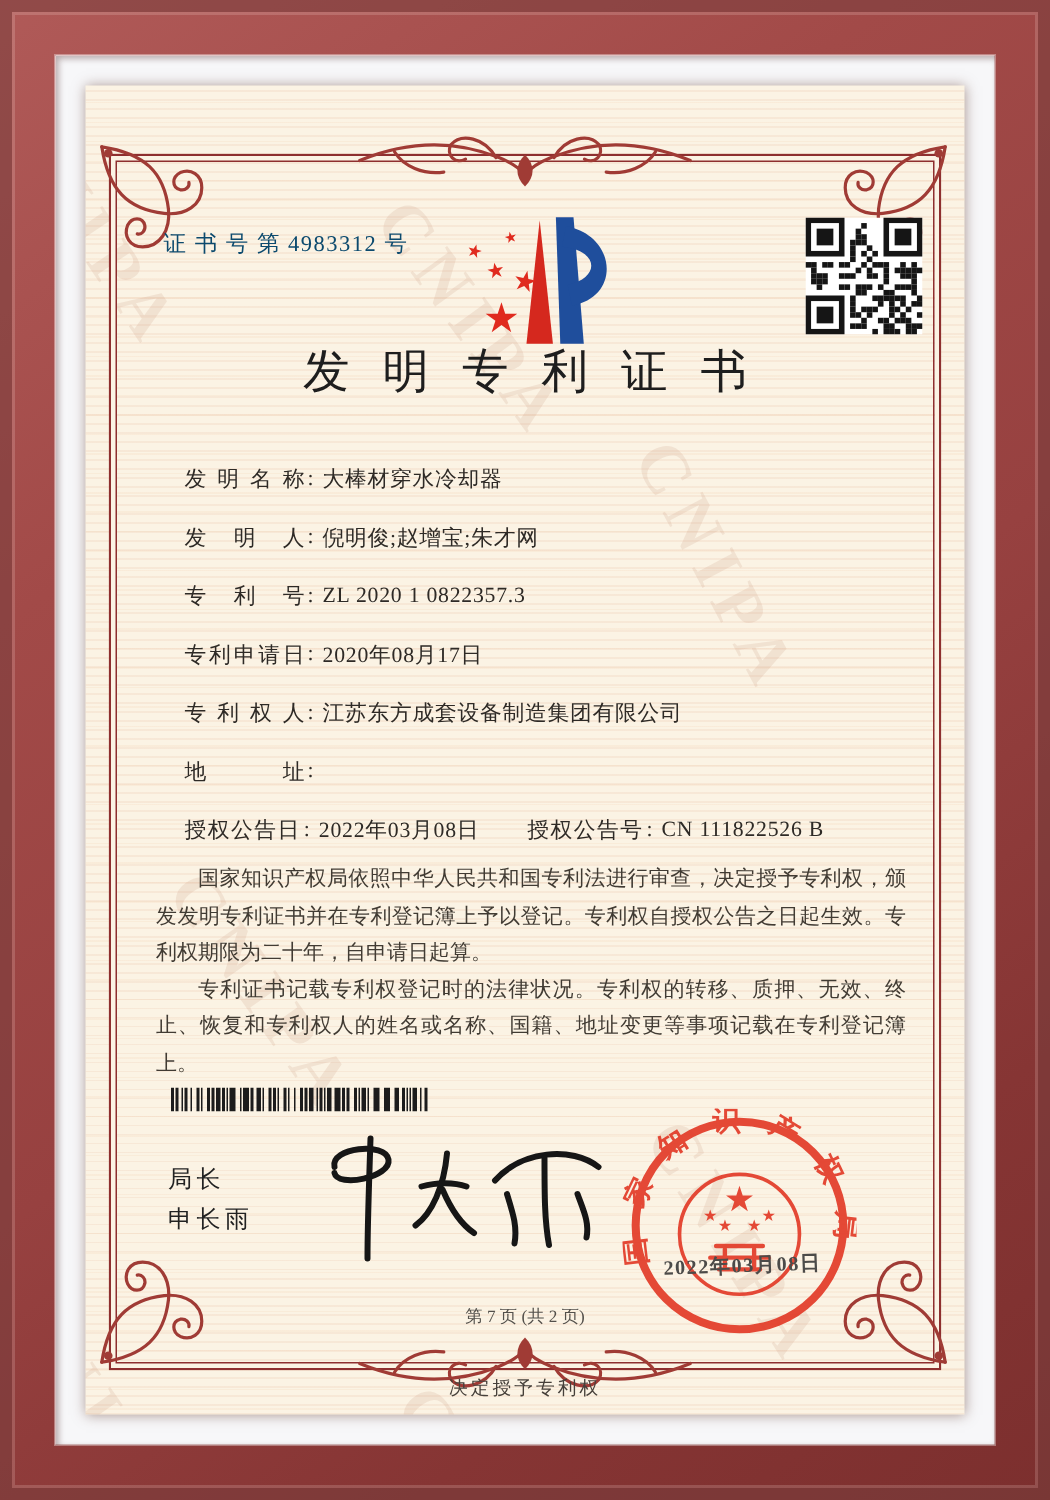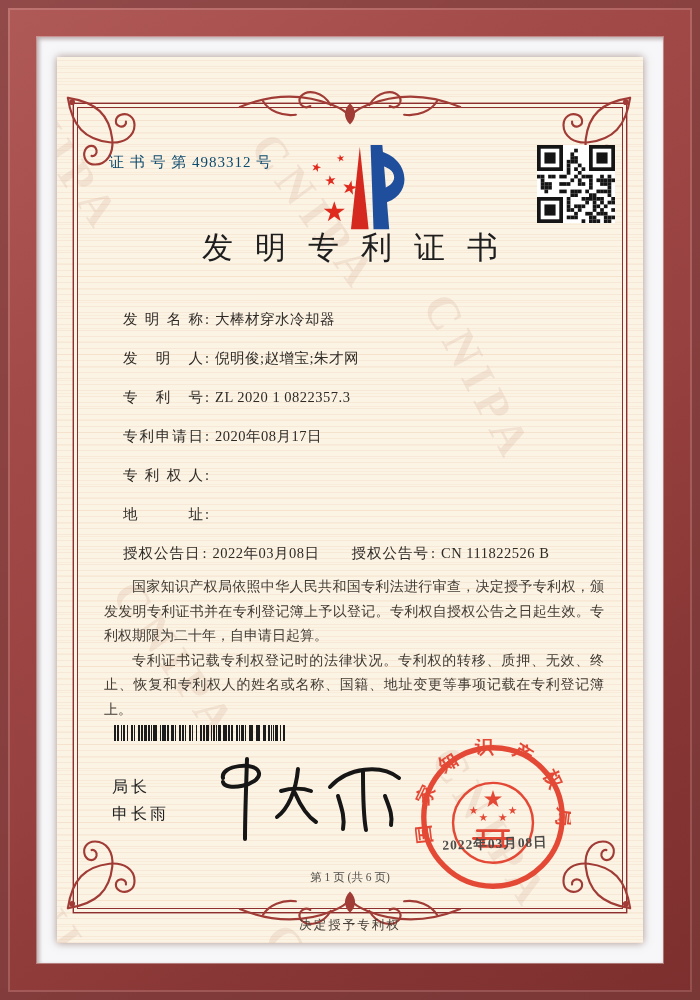--- a/index.html
+++ b/index.html
@@ -299,20 +299,21 @@
             <span class="fvalue">ZL 2020 1 0822357.3</span>
         </div>
         <div class="frow">
           <span class="flabel">专利申请日</span>
             <span class="fcolon">:</span>
             <span class="fvalue">2020年08月17日</span>
         </div>
         <div class="frow">
           <span class="flabel">专利权人</span>
             <span class="fcolon">:</span>
+            <span class="fvalue">江苏东方成套设备制造集团有限公司</span>
         </div>
         <div class="frow">
           <span class="flabel">地址</span>
             <span class="fcolon">:</span>
         </div>
         <div class="frow grant">
           <span class="glabel">授权公告日</span>
             <span class="fcolon">:</span>
             <span class="fvalue">2022年03月08日</span>
           <span class="glabel g2">授权公告号</span>
@@ -415,17 +416,17 @@
           <g fill="none" stroke="#e23b28" stroke-width="3" stroke-linecap="round">
             <path d="M64,94 H96"></path>
             <path d="M60,102 H100"></path>
             <path d="M66,110 H94"></path>
             <path d="M70,96 V108 M90,96 V108"></path>
           </g>
         </g>
       </svg>
       <div class="seal-date">2022年03月08日</div>
 
-      <div class="page-info">第 1 页 (共 6 页)</div>
+      <div class="page-info">第 7 页 (共 2 页)</div>
       <div class="footer-note">决定授予专利权</div>
     </div>
   </div>
 </div>
 
 </body></html>

